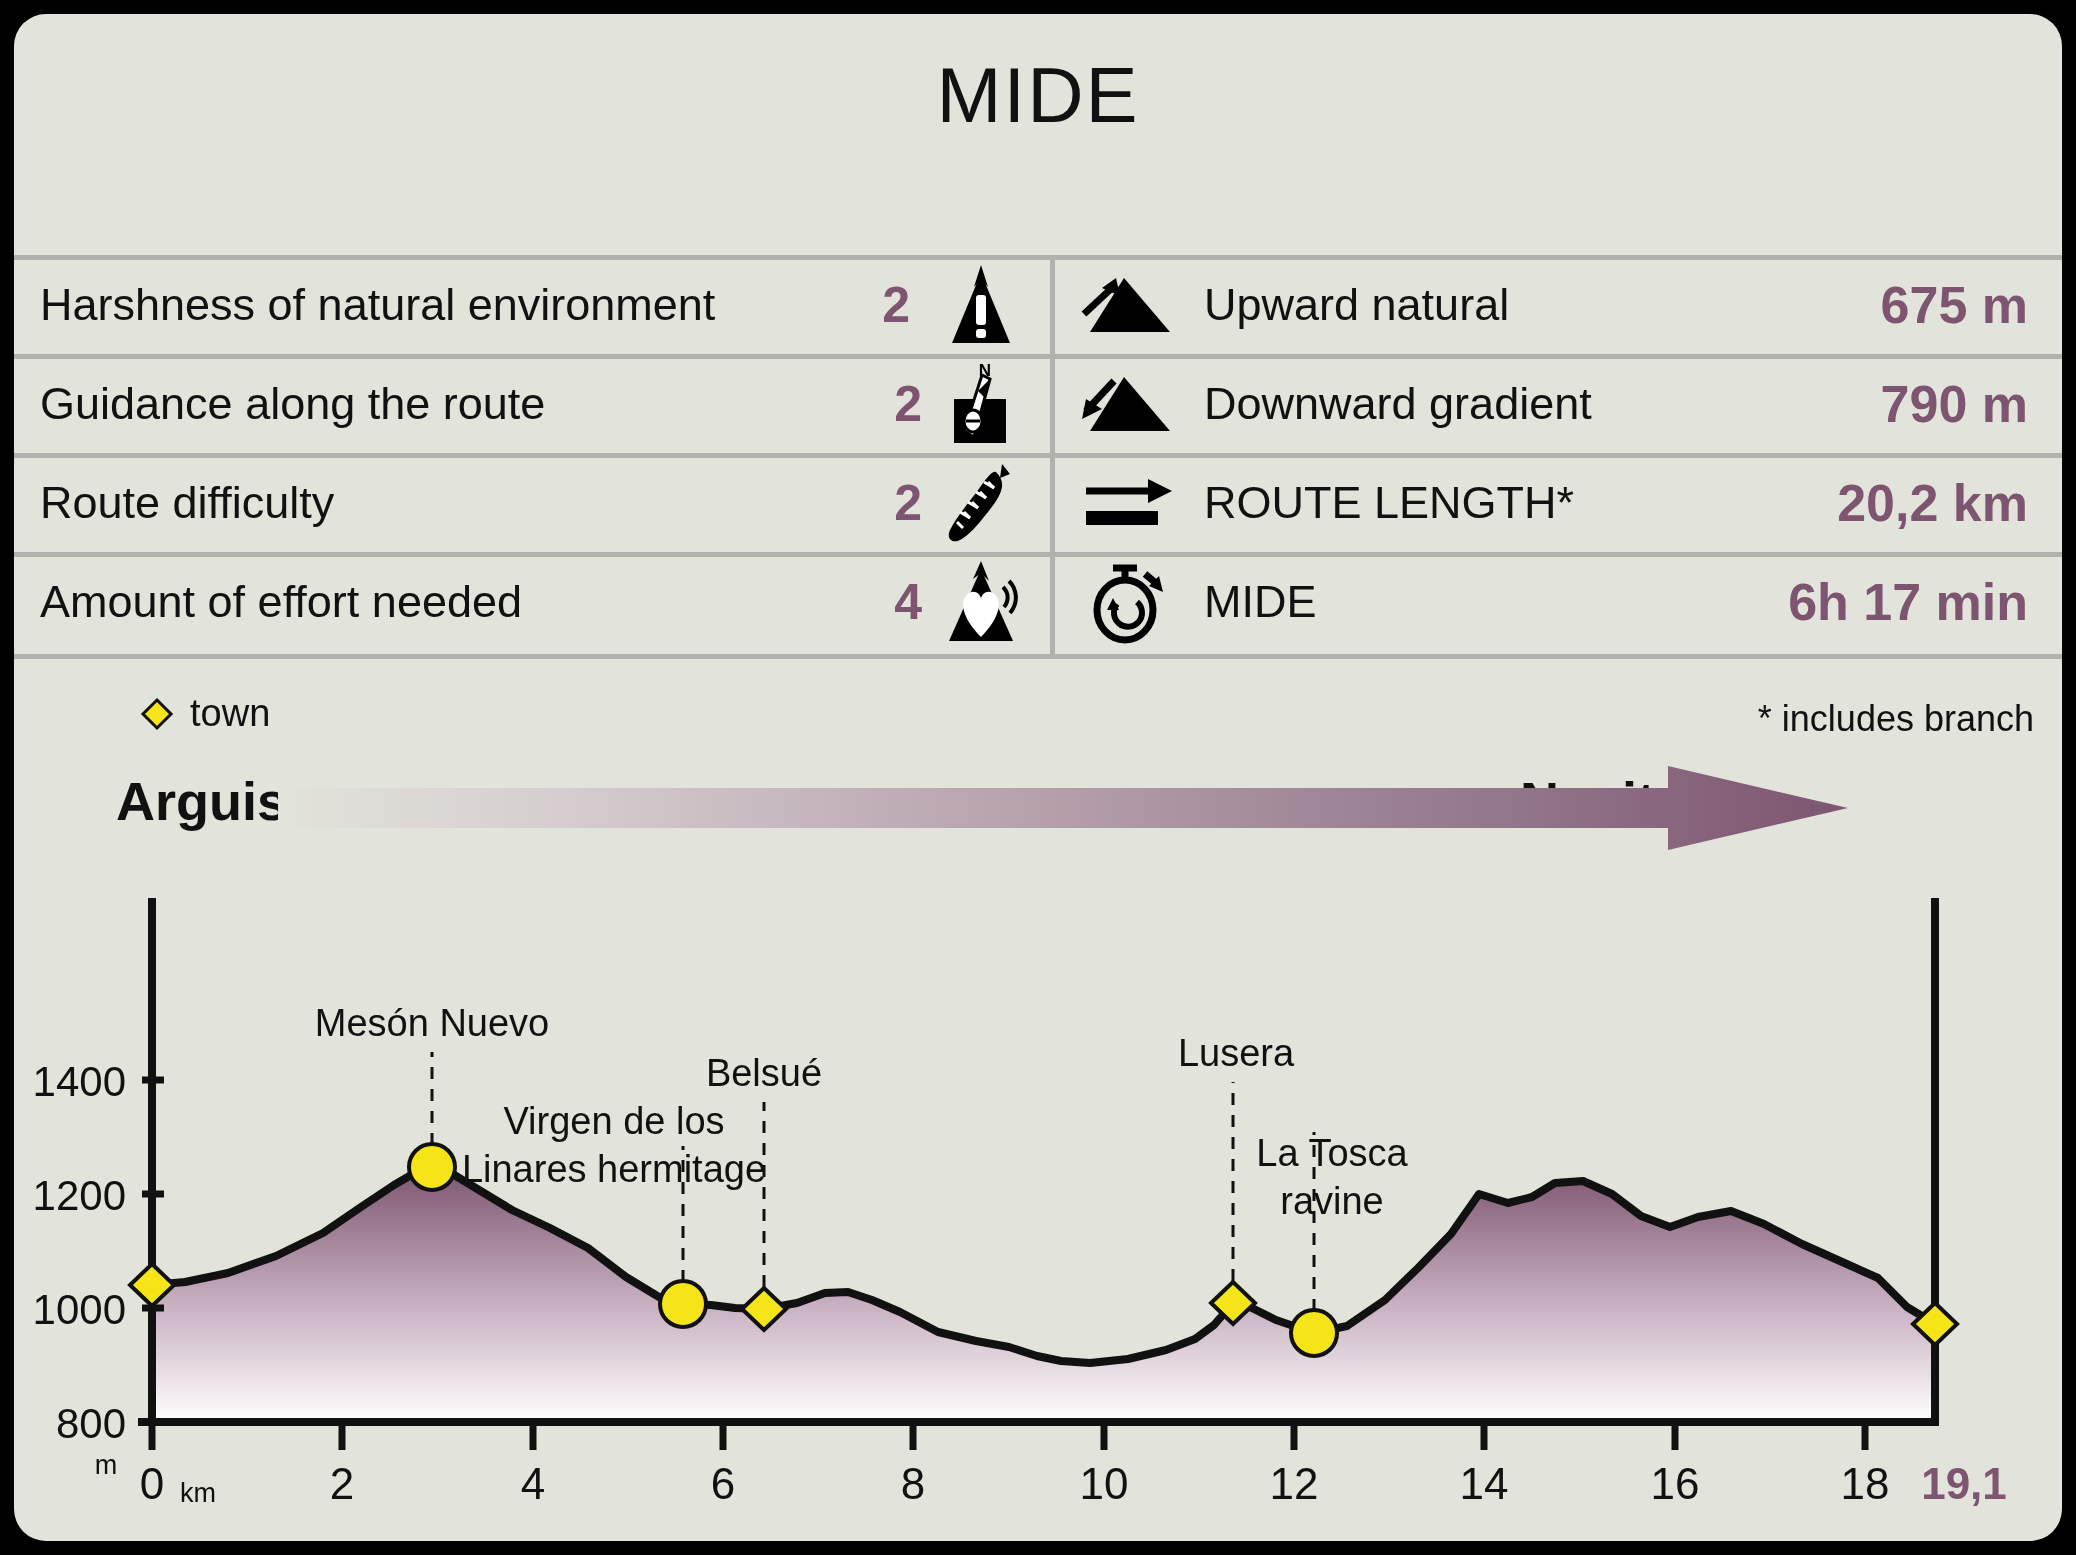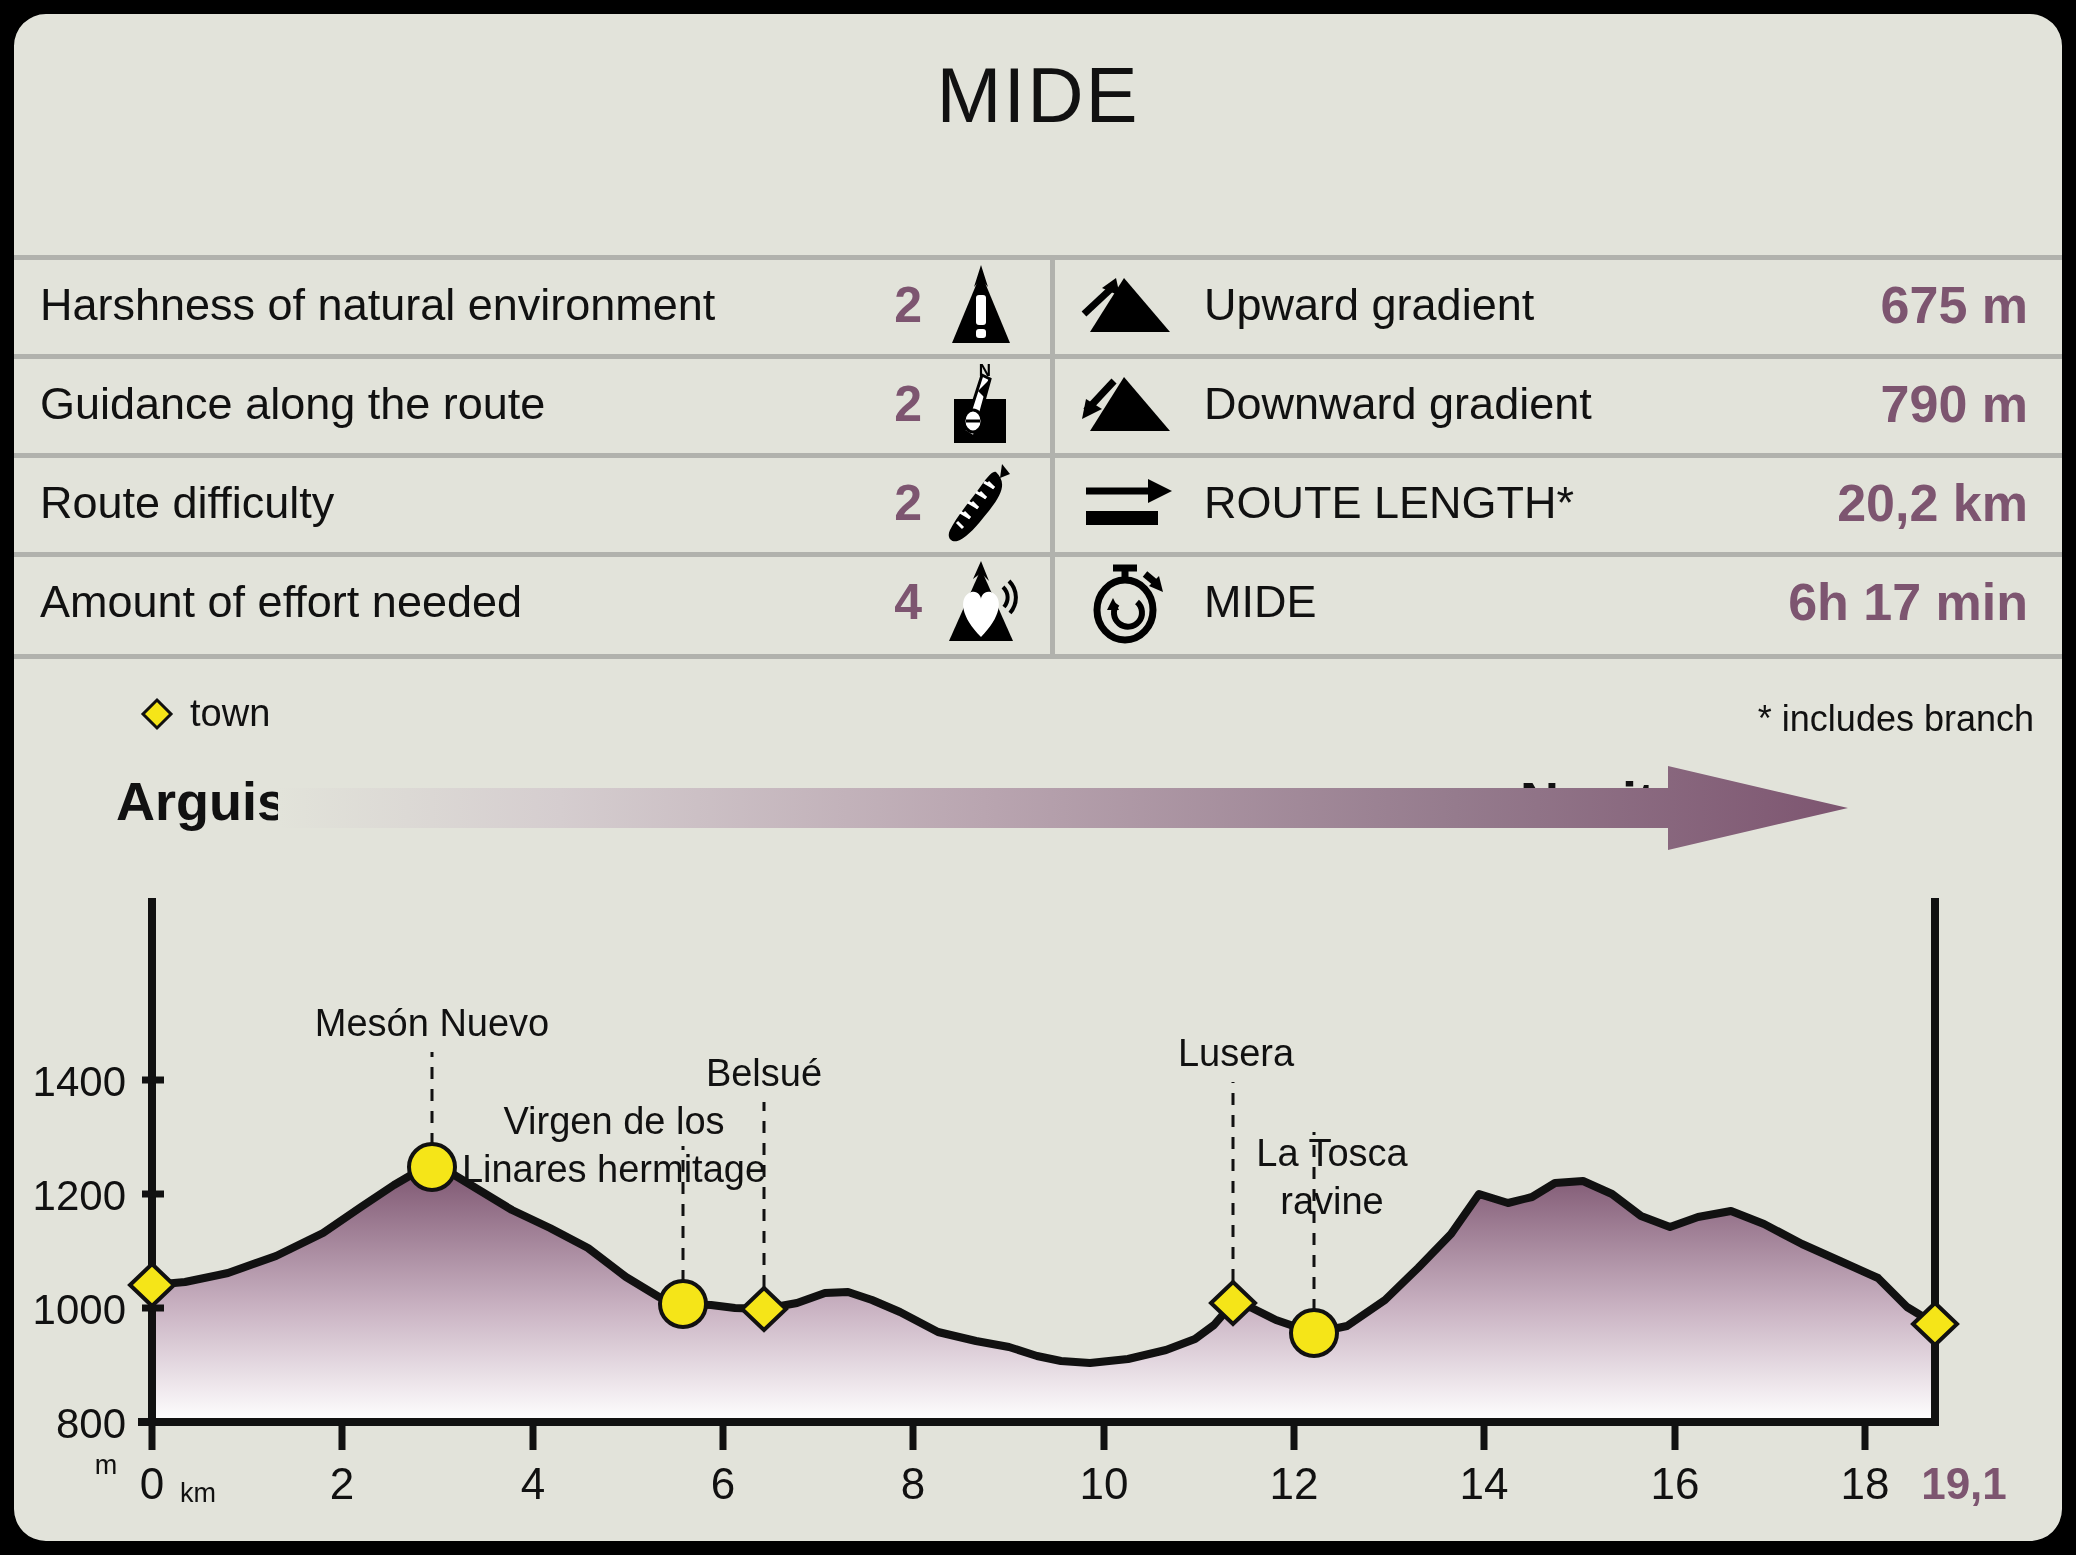--- a/index.html
+++ b/index.html
@@ -89,21 +89,21 @@
   <div class="table">
     <div class="hline" style="top:0px;"></div>
     <div class="hline" style="top:99px;"></div>
     <div class="hline" style="top:198px;"></div>
     <div class="hline" style="top:297px;"></div>
     <div class="hline" style="top:399px;"></div>
     <div class="vline" style="left:1036px;"></div>
 
     <div class="left-col">
 
-      <div class="row" style="top:2px;">
+      <div class="row" style="top:2px;gap:12px;">
         <span class="lbl lbl-flex">Harshness of natural environment</span>
         <span class="score">2</span>
         <span class="pic">
           <svg width="74" height="80" viewBox="0 0 74 80">
             <path d="M37 0 L30 22 L37 14 L44 22 Z" fill="#000"></path>
             <path d="M37 8 L8 78 L66 78 Z" fill="#000"></path>
             <rect x="32" y="30" width="10" height="30" rx="3" fill="#fff"></rect>
             <rect x="32" y="64" width="10" height="9" rx="3" fill="#fff"></rect>
           </svg>
         </span>
@@ -155,21 +155,21 @@
     <div class="right-col">
 
       <div class="row" style="top:2px;">
         <span class="r-icon">
           <svg width="96" height="62" viewBox="0 0 96 62">
             <path d="M44 4 L90 58 L10 58 Z" fill="#000"></path>
             <path d="M4 40 L34 12" stroke="#000" stroke-width="7" fill="none"></path>
             <path d="M36 4 L40 22 L22 14 Z" fill="#000"></path>
           </svg>
         </span>
-        <span class="r-label">Upward gradient</span>
+        <span class="r-label">Upward natural</span>
         <span class="r-value">675 m</span>
       </div>
 
       <div class="row" style="top:101px;">
         <span class="r-icon">
           <svg width="96" height="62" viewBox="0 0 96 62">
             <path d="M44 4 L90 58 L10 58 Z" fill="#000"></path>
             <path d="M34 8 L6 38" stroke="#000" stroke-width="7" fill="none"></path>
             <path d="M2 46 L6 26 L22 36 Z" fill="#000"></path>
           </svg>

